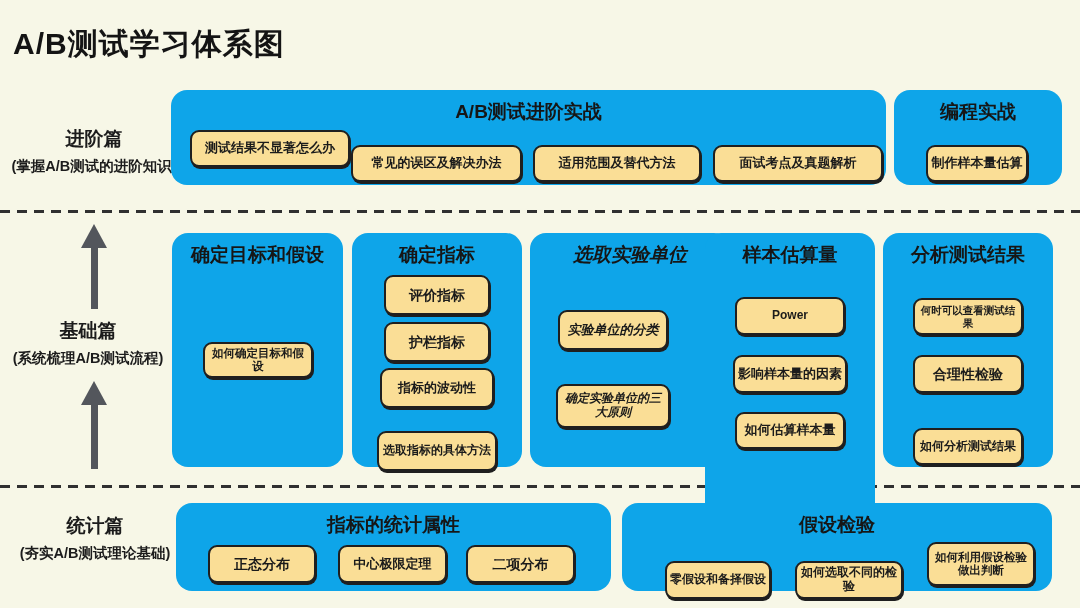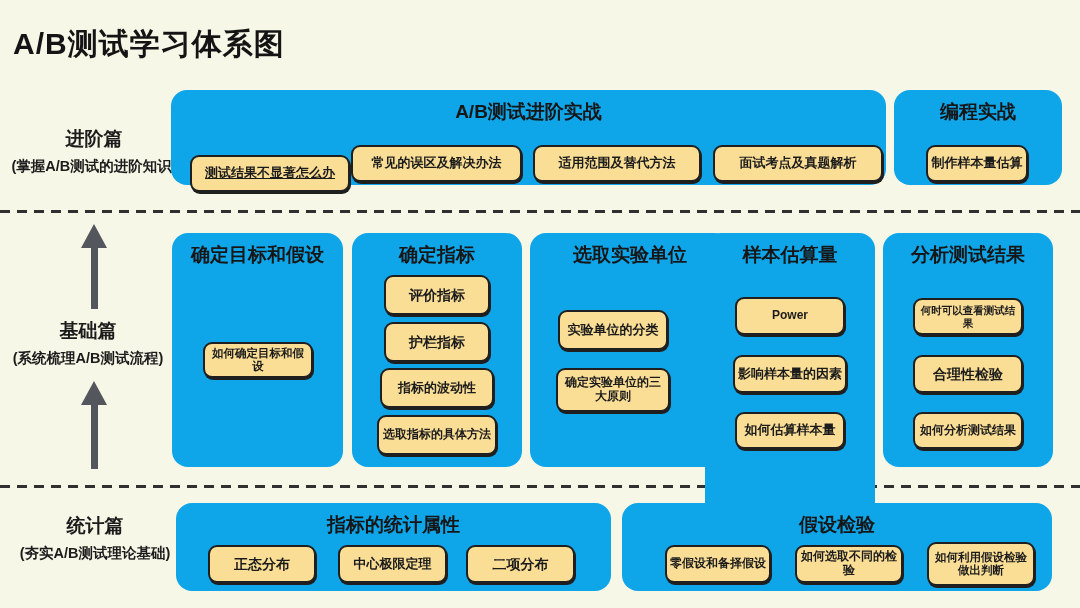--- a/index.html
+++ b/index.html
@@ -40,37 +40,37 @@
   #arrow2 .shaft{height:65px;}
   
   .panel{position:absolute;background:#0ea5e9;border-radius:16px;}
   .panel-title{
     text-align:center;font-size:19px;font-weight:700;padding-top:9px;color:#161616;
   }
   #panel-adv1{left:171px;top:90px;width:715px;height:95px;}
   #panel-adv2{left:894px;top:90px;width:168px;height:95px;}
   #col1{left:172px;top:233px;width:171px;height:234px;}
   #col2{left:352px;top:233px;width:170px;height:234px;}
-  #col3{left:530px;top:233px;width:200px;height:234px;}
+  #col3{left:530px;top:233px;width:200px;height:234px;font-style:italic;}
   #col4{left:705px;top:233px;width:170px;height:296px;}
   #col5{left:883px;top:233px;width:170px;height:234px;}
   #panel-stat1{left:176px;top:503px;width:435px;height:88px;}
   #panel-stat2{left:622px;top:503px;width:430px;height:88px;}
   
   .ybox{
     position:absolute;box-sizing:border-box;
     background:#FADE96;border:2.5px solid #1f1f1f;border-radius:9px;
     box-shadow:1px 2px 0 #1f1f1f;
     display:flex;align-items:center;justify-content:center;text-align:center;
     font-size:13px;font-weight:600;line-height:1.15;color:#1b1b1b;padding:2px;
   }
-  .fs10{font-size:10.5px;} .fs11{font-size:11.5px;} .fs12{font-size:12px;}
+  .fs10{font-size:10.5px;} .fs11{font-size:11.5px;} .fs12{font-size:12px;margin-top:16px;}
   .fs14{font-size:14px;} .fs15{font-size:12px;}
   
-  .a1{left:19px;top:65px;width:160px;height:37px;text-decoration:underline;}
+  .a1{left:19px;top:40px;width:160px;height:37px;}
   .a2{left:180px;top:55px;width:171px;height:37px;}
   .a3{left:362px;top:55px;width:168px;height:37px;}
   .a4{left:542px;top:55px;width:170px;height:37px;}
   .a5{left:32px;top:55px;width:102px;height:37px;}
   .c1-0{left:31px;top:109px;width:110px;height:36px;}
   .c2-0{left:32px;top:42px;width:106px;height:40px;}
   .c2-1{left:32px;top:89px;width:106px;height:40px;}
   .c2-2{left:28px;top:135px;width:114px;height:40px;}
   .c2-3{left:25px;top:182px;width:120px;height:40px;}
   .c3-0{left:28px;top:77px;width:110px;height:40px;}

